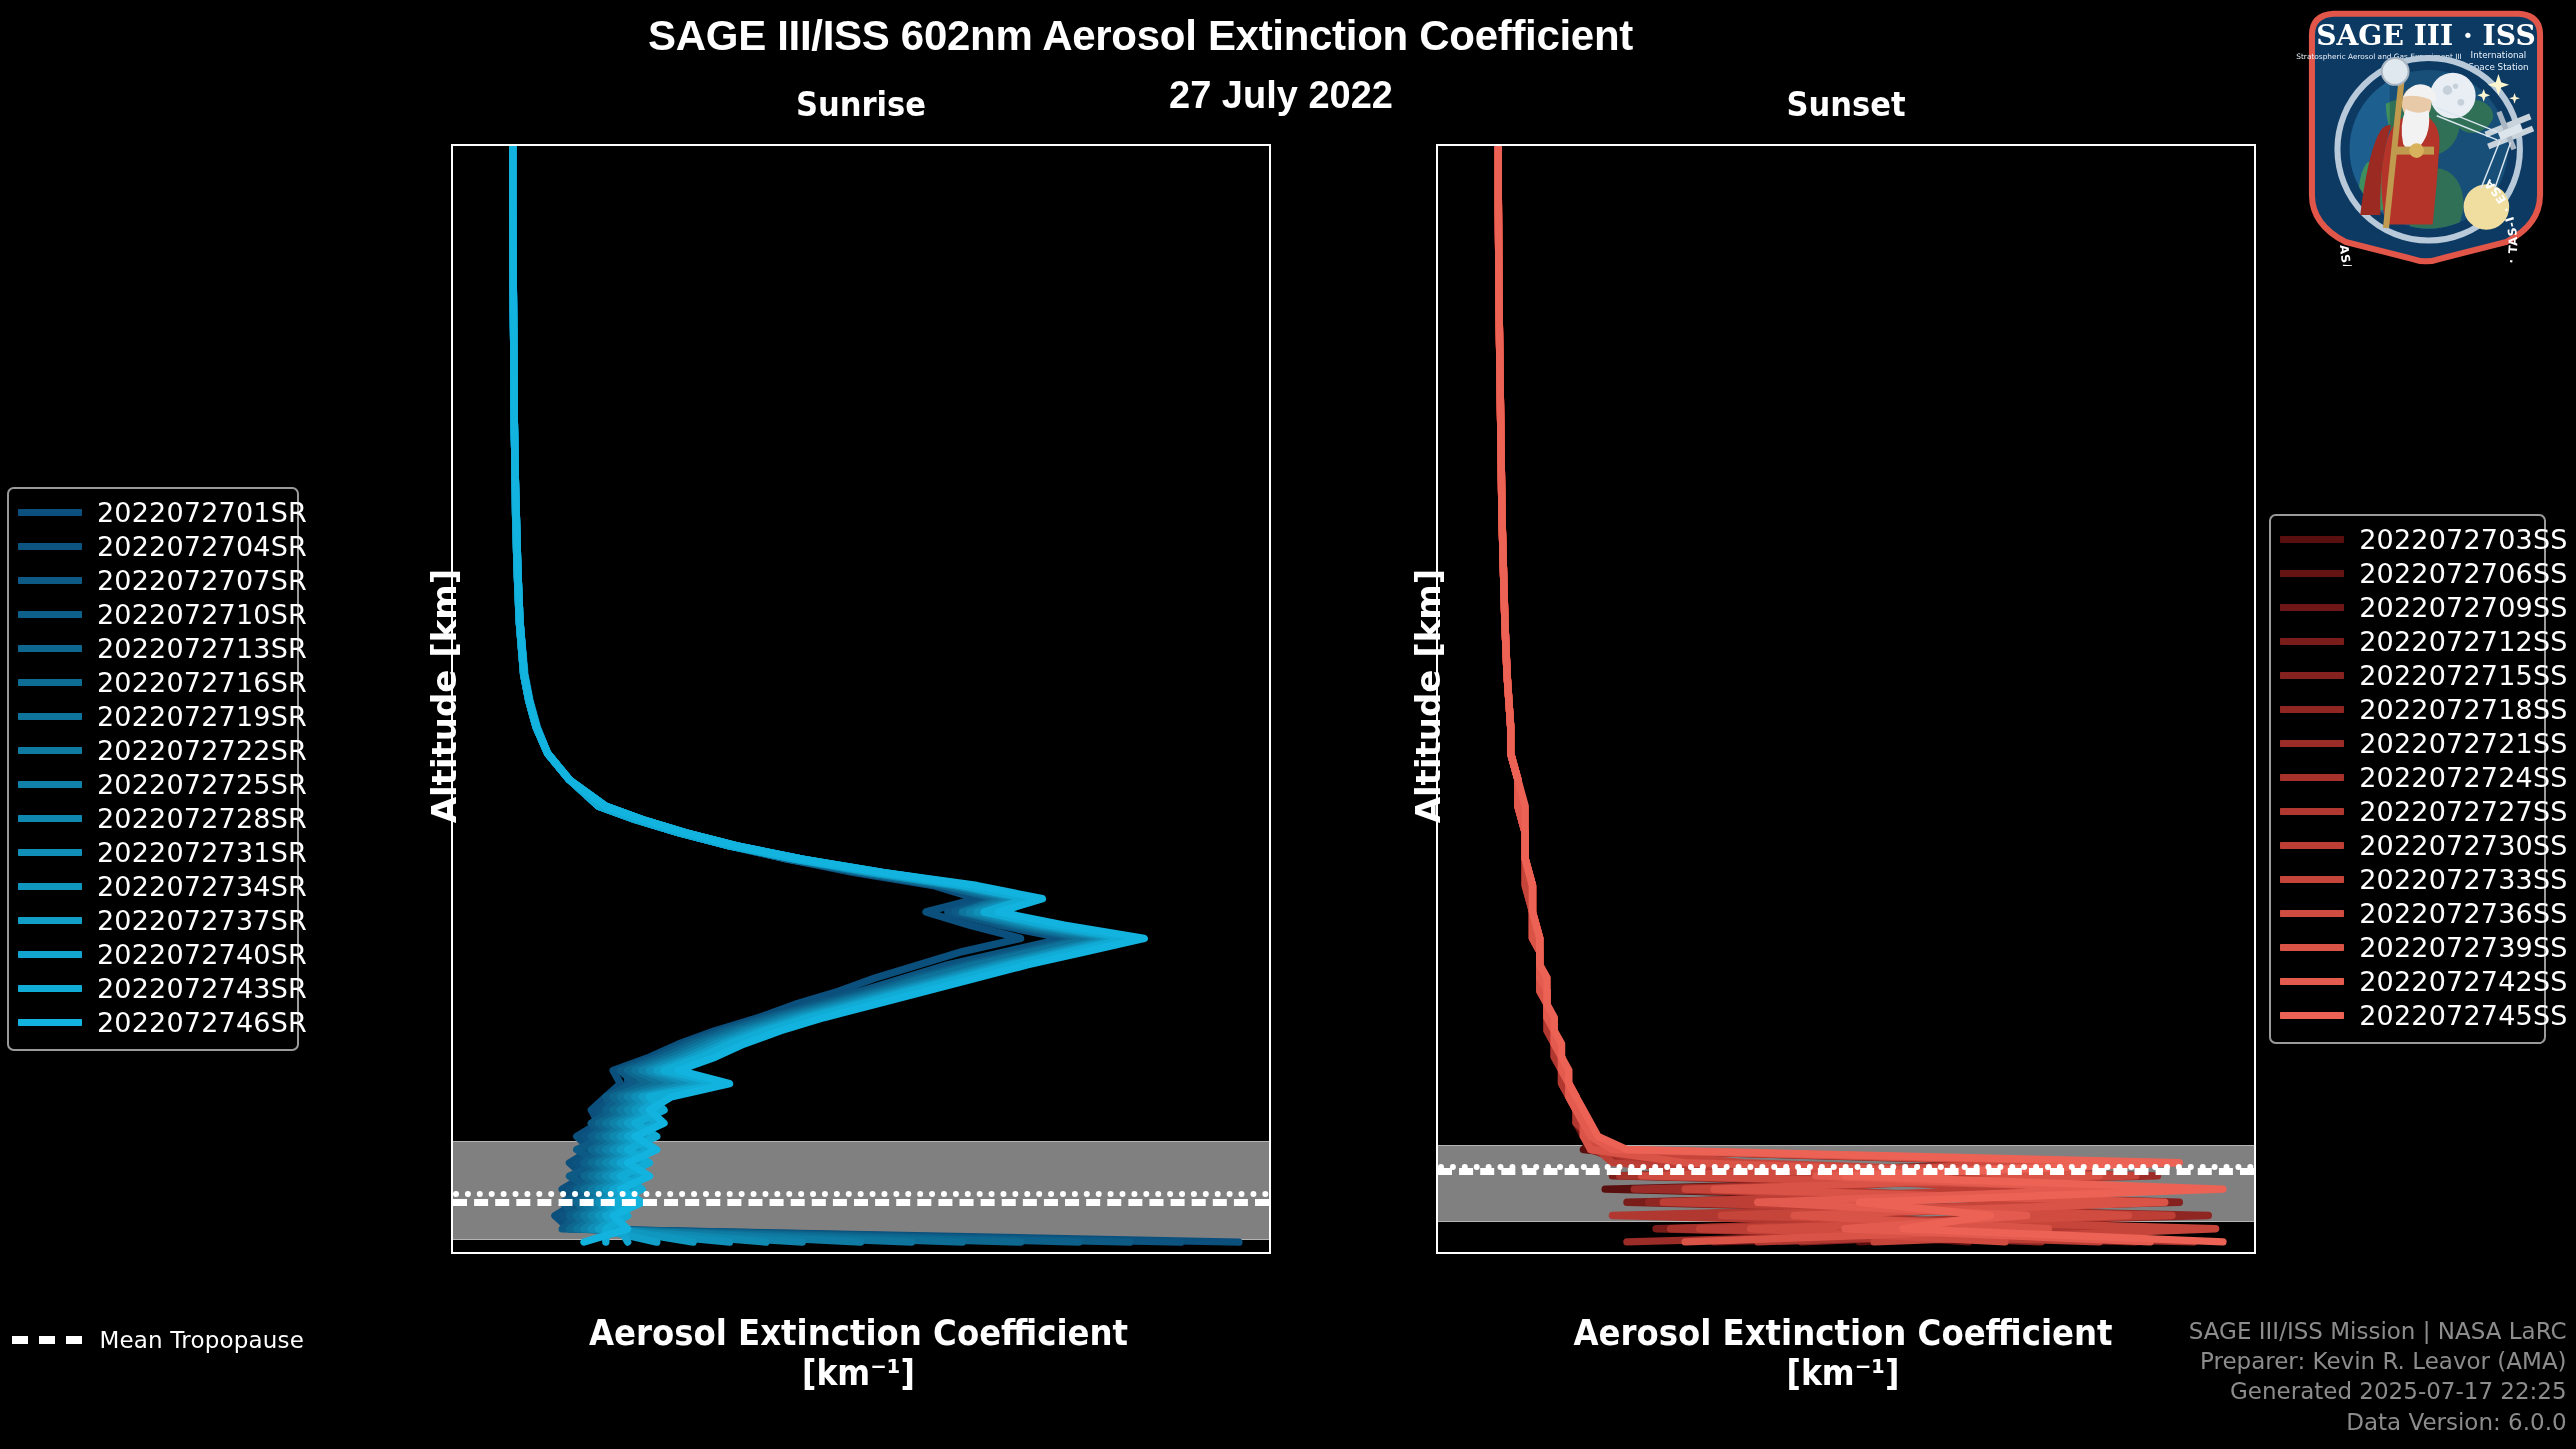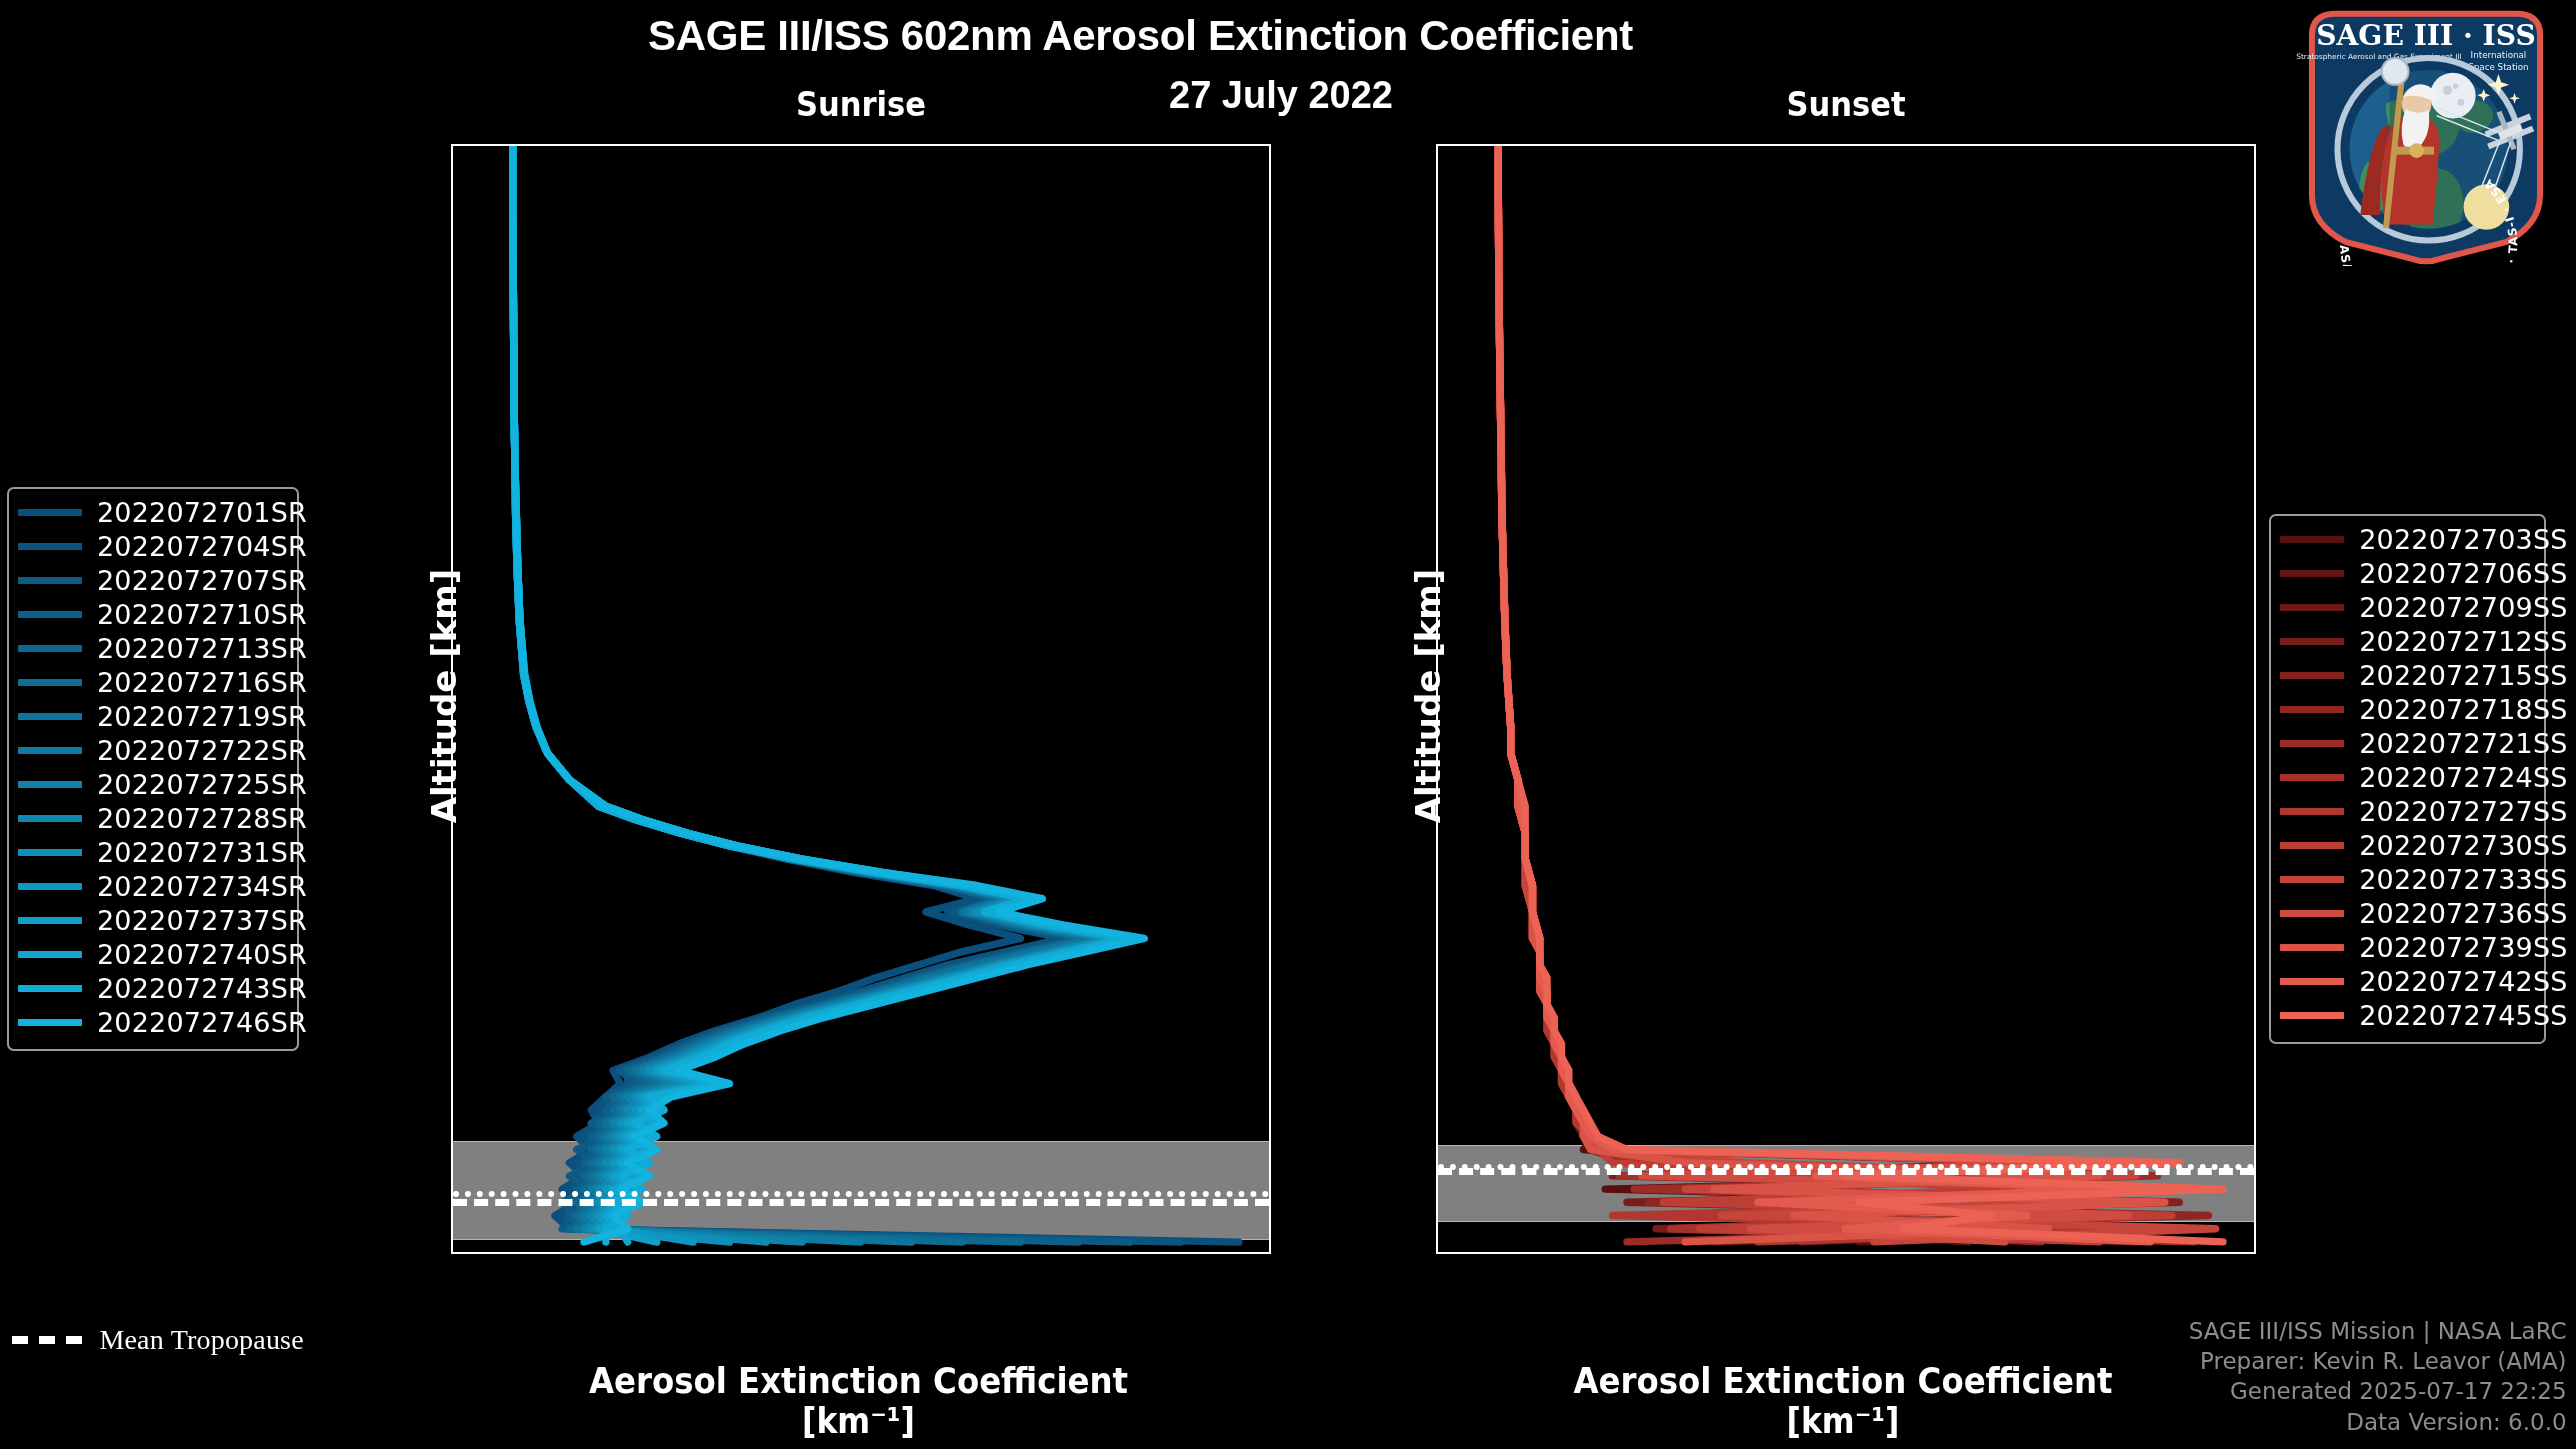--- a/index.html
+++ b/index.html
@@ -36,36 +36,36 @@
   .tropo-median{position:absolute;left:0;width:100%;height:0;
     border-top:6px dotted #ffffff;}
 
   
   .ytick{position:absolute;width:14.8px;height:2.7px;background:#fff;left:-14.8px;}
   .xtick{position:absolute;width:2.7px;height:14.8px;background:#fff;top:100%;}
 
   .ylabel{position:absolute;font-size:34px;font-weight:bold;white-space:nowrap;
     transform-origin:center center;transform:rotate(-90deg);}
   .xlabel{position:absolute;text-align:center;font-size:36px;font-weight:bold;
-    font-family:"DejaVu Sans Condensed","Liberation Sans",sans-serif;line-height:1.15;margin-top:48px;}
+    font-family:"DejaVu Sans Condensed","Liberation Sans",sans-serif;line-height:1.15;}
   .xlabel .unit{display:block;font-size:35px;}
 
   
   .legend-box{position:absolute;border:2px solid #9a9a9a;border-radius:6.7px;
     background:#000;padding:6.7px 12px 9.4px 9.4px;box-sizing:border-box;}
   .legend-row{display:flex;align-items:center;height:34px;}
   .legend-swatch{width:64px;height:7.4px;flex:0 0 64px;margin-right:14.8px;border-radius:0.7px;}
   .legend-text{font-size:27px;white-space:nowrap;letter-spacing:0.2px;}
   #legend-sunrise{left:6.7px;top:487px;width:292px;}
   #legend-sunset{left:2269px;top:514px;width:277px;}
 
   
   #legend-tropo{position:absolute;left:12px;top:1320px;width:416px;}
   #legend-tropo .legend-row{height:40px;}
-  #legend-tropo .legend-text{font-size:28px;font-family:Liberation Serif, serif;}
+  #legend-tropo .legend-text{font-size:23px;}
   .sw-dash{width:70px;height:0;border-top:8.7px dashed #fff;margin-right:17.4px;flex:0 0 70px;}
   .sw-dot{width:70px;height:0;border-top:8px dotted #fff;margin-right:17.4px;flex:0 0 70px;}
   .sw-box{width:70px;height:27px;background:#808080;border:1.3px solid #c0c0c0;
     margin-right:17.4px;flex:0 0 70px;box-sizing:border-box;}
 
   
   #credits{position:absolute;right:9.4px;bottom:12px;text-align:right;
     font-size:23px;line-height:1.32;color:#8c8c8c;}
 
   

